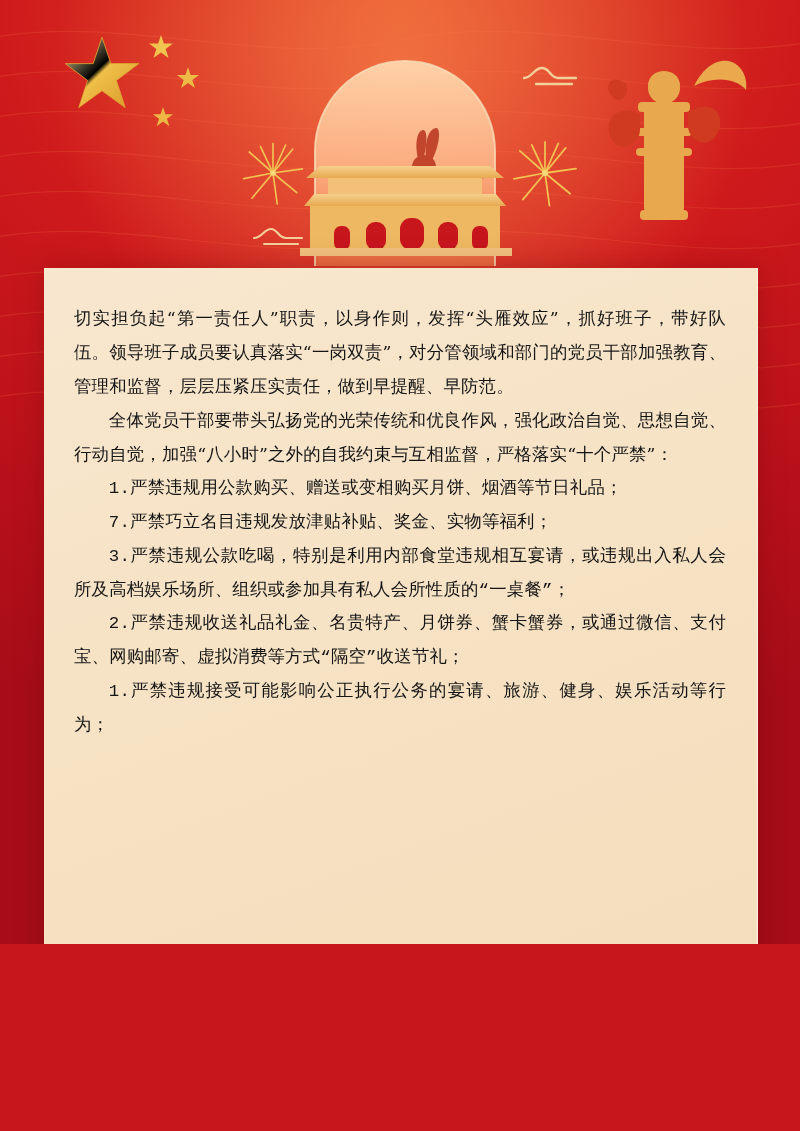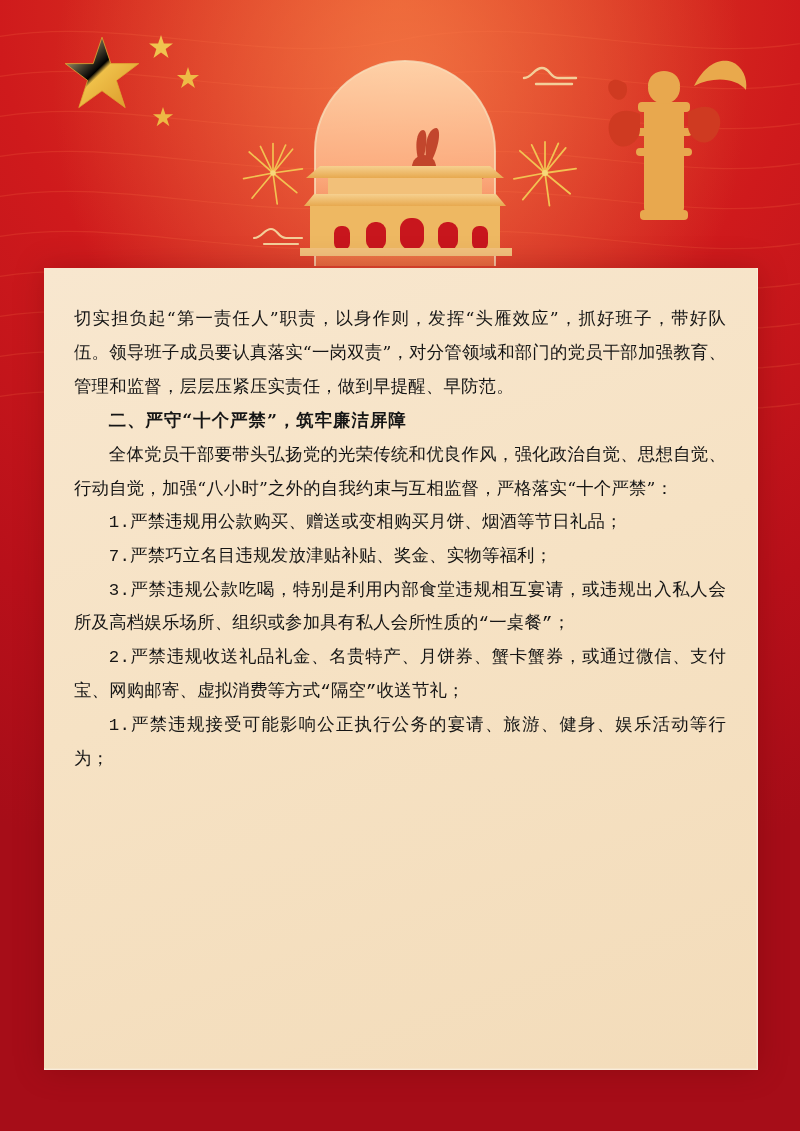--- a/index.html
+++ b/index.html
@@ -9,21 +9,21 @@
   body {
     width: 800px;
     height: 1131px;
     overflow: hidden;
     font-family: "DejaVu Serif", "Liberation Serif", serif;
     background: #c8161d;
   }
   .page {
     position: relative;
     width: 800px;
-    height: 1131px;
+    height: 944px;
     background:
       radial-gradient(ellipse 70% 55% at 50% 8%, rgba(255,150,90,0.55) 0%, rgba(226,60,40,0.0) 62%),
       radial-gradient(ellipse 120% 80% at 50% 0%, #e24a24 0%, #cf1a1c 42%, #b8101a 75%, #a60d18 100%);
     overflow: hidden;
   }
   
   .swirls {
     position: absolute;
     left: 0; top: 0; right: 0; height: 420px;
     opacity: 0.35;
@@ -252,21 +252,20 @@
       <path d="M2,14 C10,14 12,5 19,5 C26,5 26,14 34,14 L50,14"></path>
       <path d="M12,20 L46,20"></path>
     </g>
   </svg>
 
   <div class="frame-shadow"></div>
 
   <div class="paper">
     <div class="doc">
       <p class="p-noindent">切实担负起“第一责任人”职责，以身作则，发挥“头雁效应”，抓好班子，带好队伍。领导班子成员要认真落实“一岗双责”，对分管领域和部门的党员干部加强教育、管理和监督，层层压紧压实责任，做到早提醒、早防范。</p>
-      <p class="heading">二、严守“十个严禁”，筑牢廉洁屏障</p>
       <p class="p-indent">全体党员干部要带头弘扬党的光荣传统和优良作风，强化政治自觉、思想自觉、行动自觉，加强“八小时”之外的自我约束与互相监督，严格落实“十个严禁”：</p>
       <p class="listitem">1.严禁违规用公款购买、赠送或变相购买月饼、烟酒等节日礼品；</p>
       <p class="listitem">7.严禁巧立名目违规发放津贴补贴、奖金、实物等福利；</p>
       <p class="listitem">3.严禁违规公款吃喝，特别是利用内部食堂违规相互宴请，或违规出入私人会所及高档娱乐场所、组织或参加具有私人会所性质的“一桌餐”；</p>
       <p class="listitem">2.严禁违规收送礼品礼金、名贵特产、月饼券、蟹卡蟹券，或通过微信、支付宝、网购邮寄、虚拟消费等方式“隔空”收送节礼；</p>
       <p class="listitem">1.严禁违规接受可能影响公正执行公务的宴请、旅游、健身、娱乐活动等行为；</p>
     </div>
   </div>
 
 </div>

